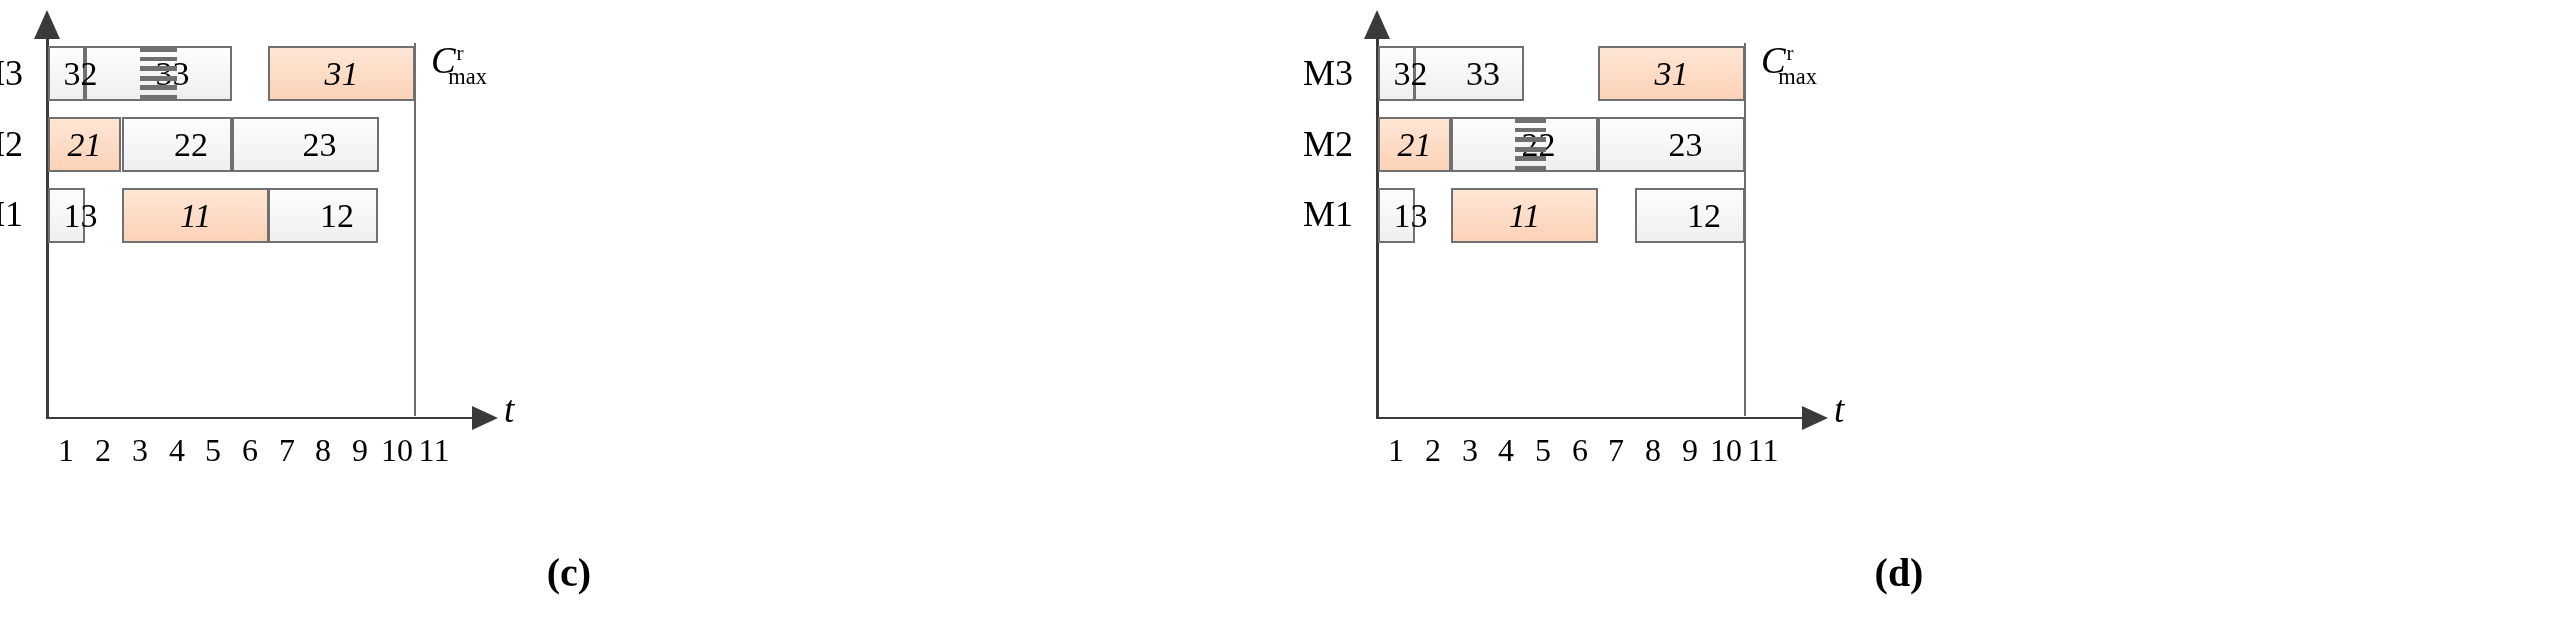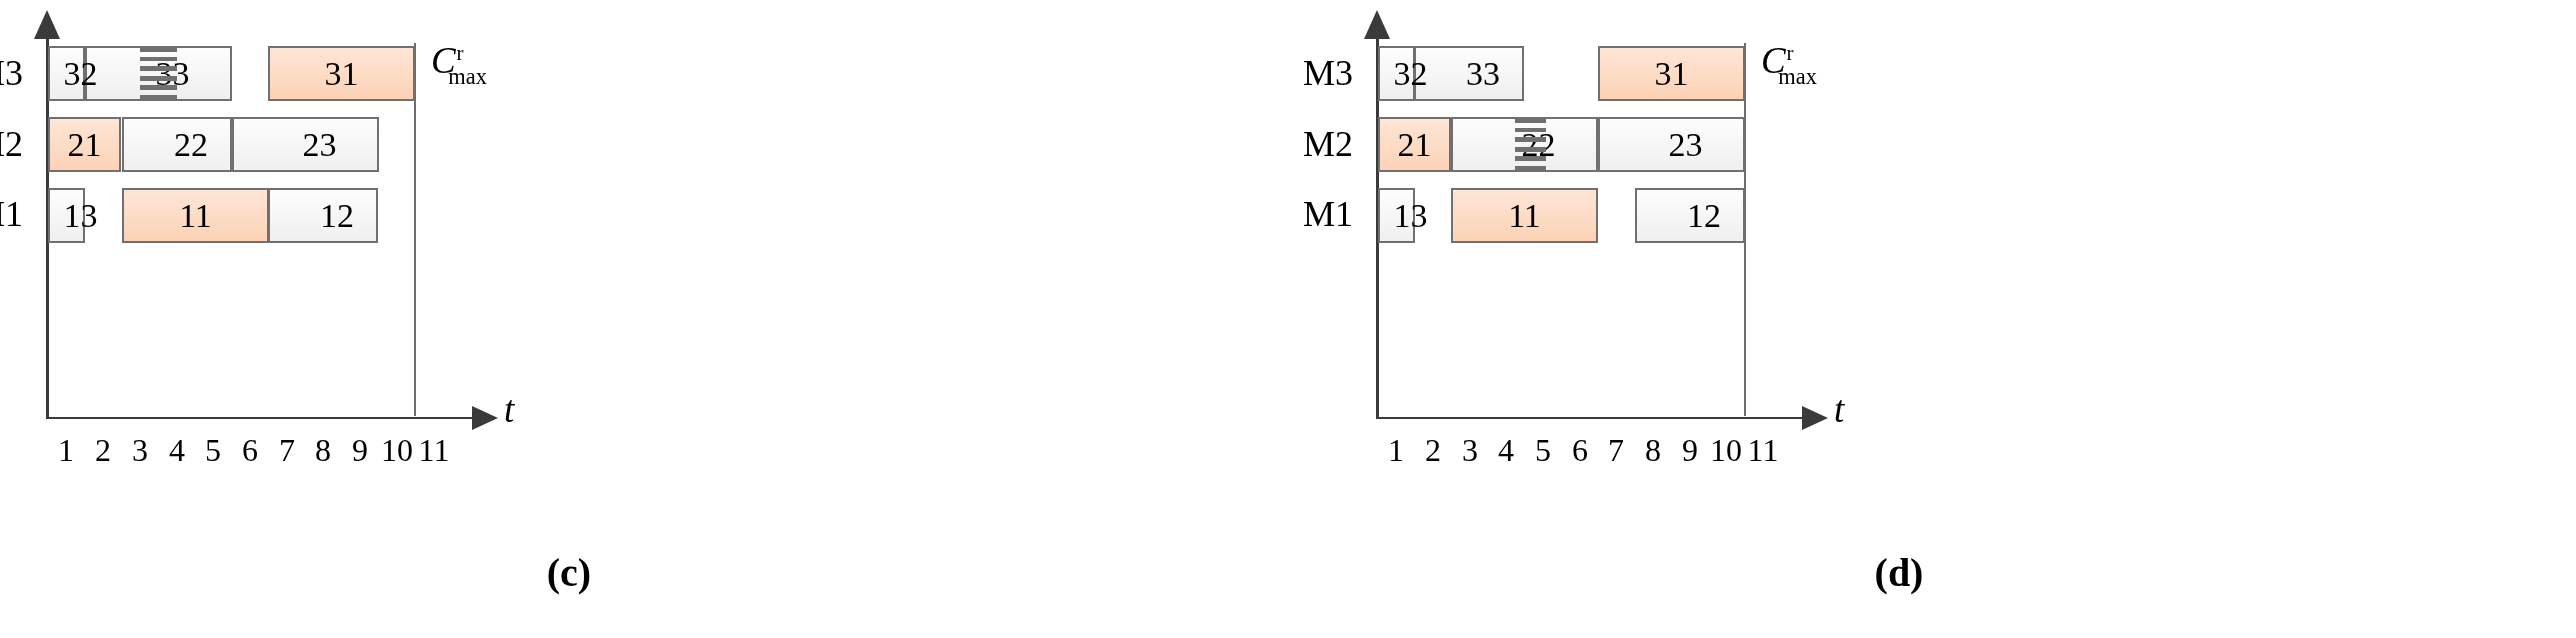--- a/index.html
+++ b/index.html
@@ -58,20 +58,21 @@
     font-size:34px;
     line-height:1;
     overflow:visible;
   }
   .op.grey{
     background:linear-gradient(180deg,#fdfdfd 0%,#f7f7f7 45%,#efefef 100%);
     padding-left:28px;
   }
   .op.orange{
     background:linear-gradient(180deg,#ffe6d5 0%,#fddcc6 50%,#fcd2b6 100%);
+    font-style:italic;
   }
   .op .lbl{position:relative;z-index:1;}
   
   .hatch{
     position:absolute;
     top:-0.8px;bottom:-0.8px;
     z-index:2;
     background:repeating-linear-gradient(
         180deg,
         #707070 0px,#707070 4.8px,

